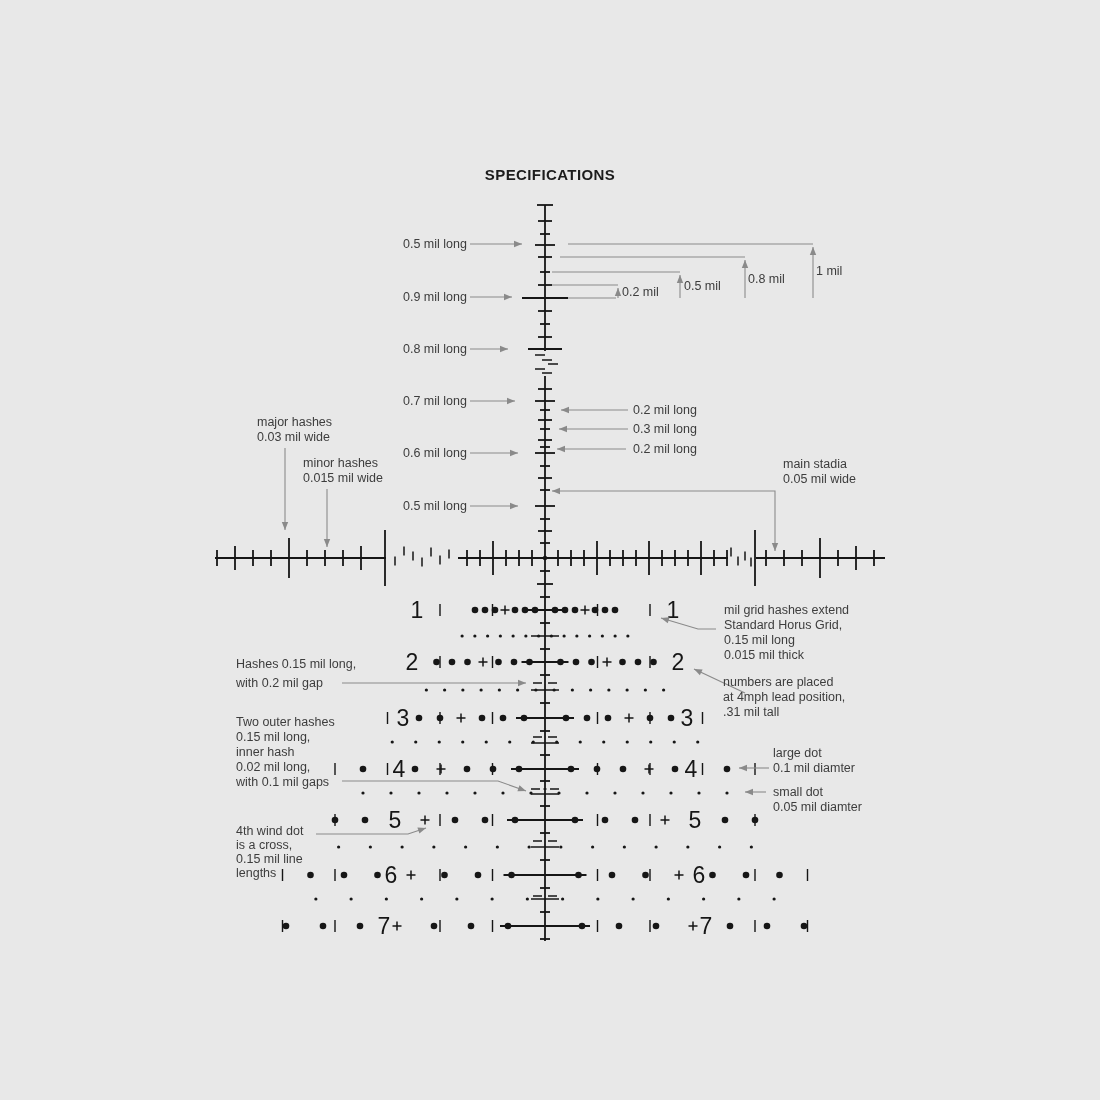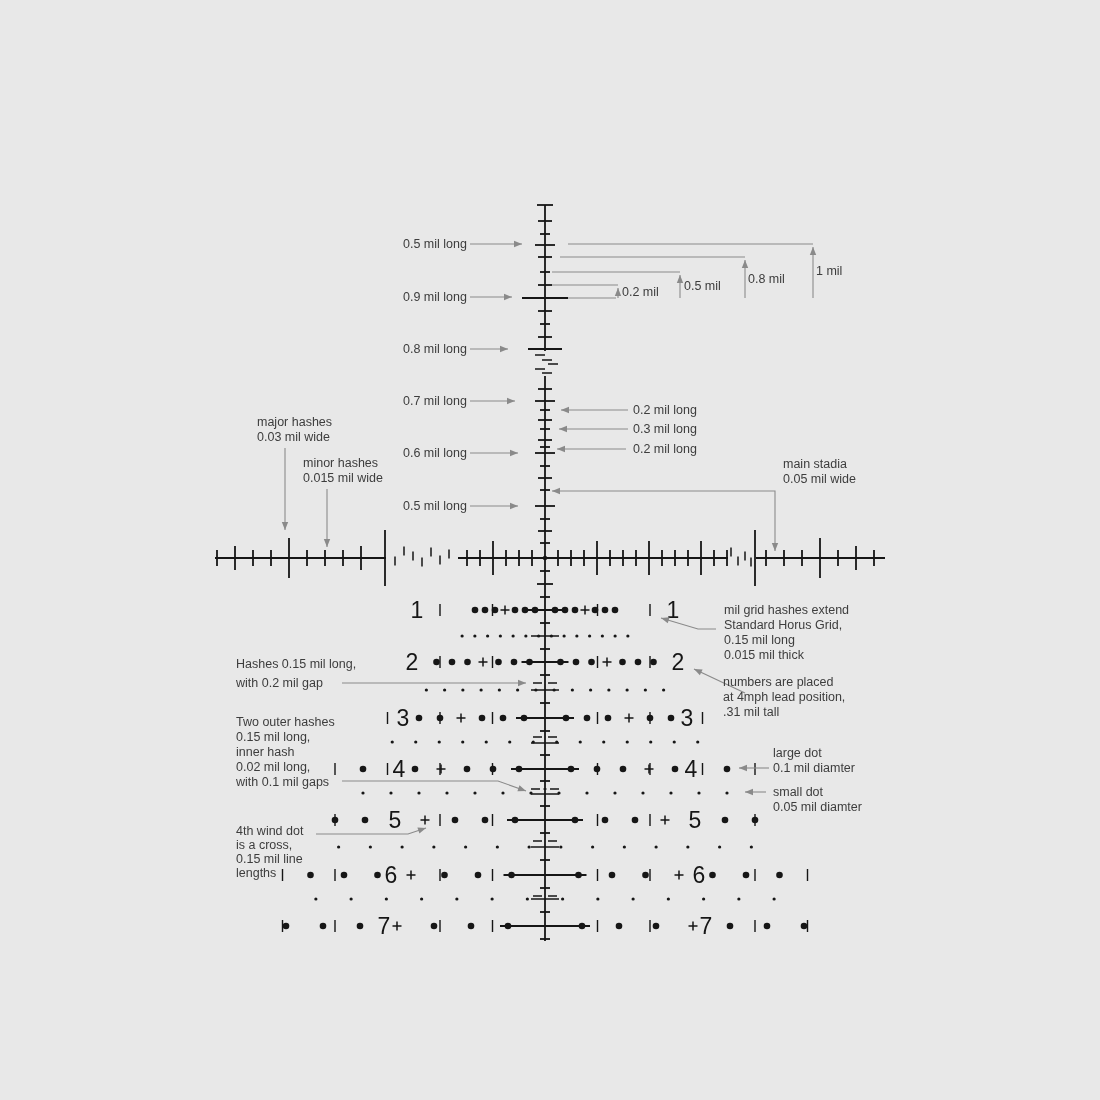--- a/index.html
+++ b/index.html
@@ -19,20 +19,21 @@
     letter-spacing:0.4px;
     color:#1c1c1c;
   }
   svg{position:absolute;top:0;left:0;}
   svg text{font-family:"Liberation Sans", sans-serif;}
 </style>
 </head>
 <body>
 
 <div class="canvas">
+  <div class="title">SPECIFICATIONS</div>
   <svg id="diagram" width="1100" height="1100" viewBox="0 0 1100 1100">
       <g>
         <line x1="545" y1="205" x2="545" y2="351" stroke="#161616" stroke-width="1.8"></line>
         <line x1="545" y1="376" x2="545" y2="558" stroke="#161616" stroke-width="1.8"></line>
         <line x1="537" y1="205" x2="553" y2="205" stroke="#161616" stroke-width="1.8"></line>
         <line x1="538" y1="221" x2="552" y2="221" stroke="#161616" stroke-width="1.8"></line>
         <line x1="540" y1="234" x2="550" y2="234" stroke="#161616" stroke-width="1.8"></line>
         <line x1="535" y1="245" x2="555" y2="245" stroke="#161616" stroke-width="1.8"></line>
         <line x1="538" y1="257" x2="552" y2="257" stroke="#161616" stroke-width="1.8"></line>
         <line x1="540" y1="272" x2="550" y2="272" stroke="#161616" stroke-width="1.8"></line>

